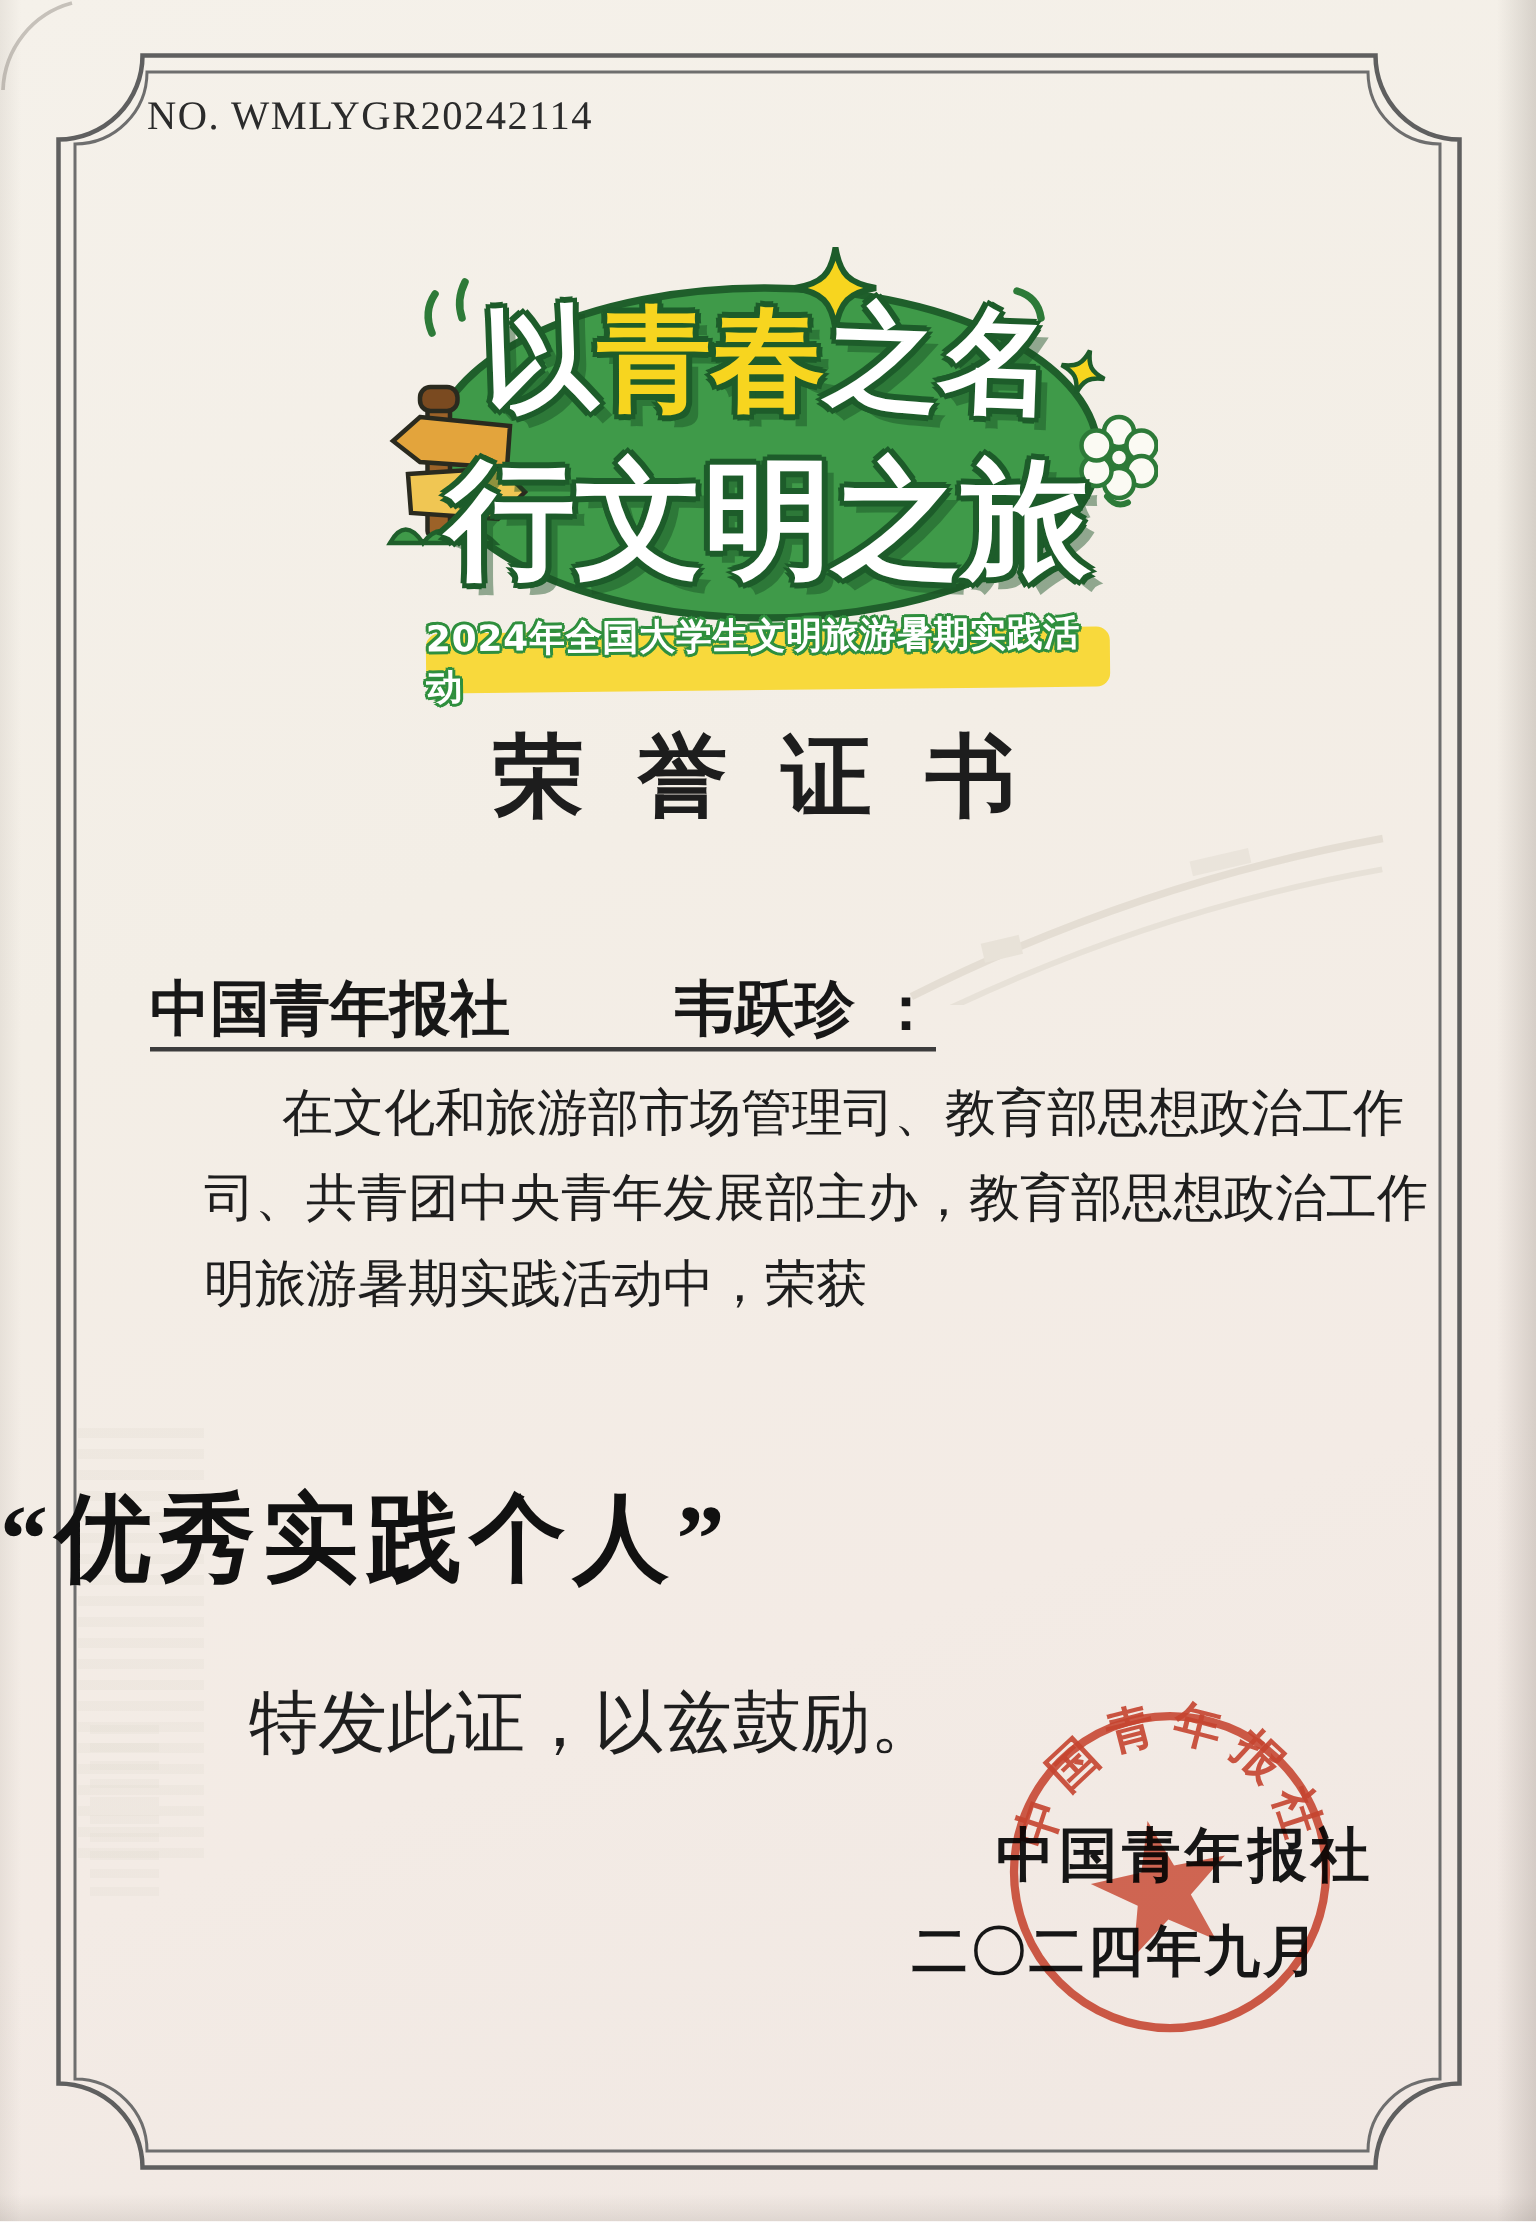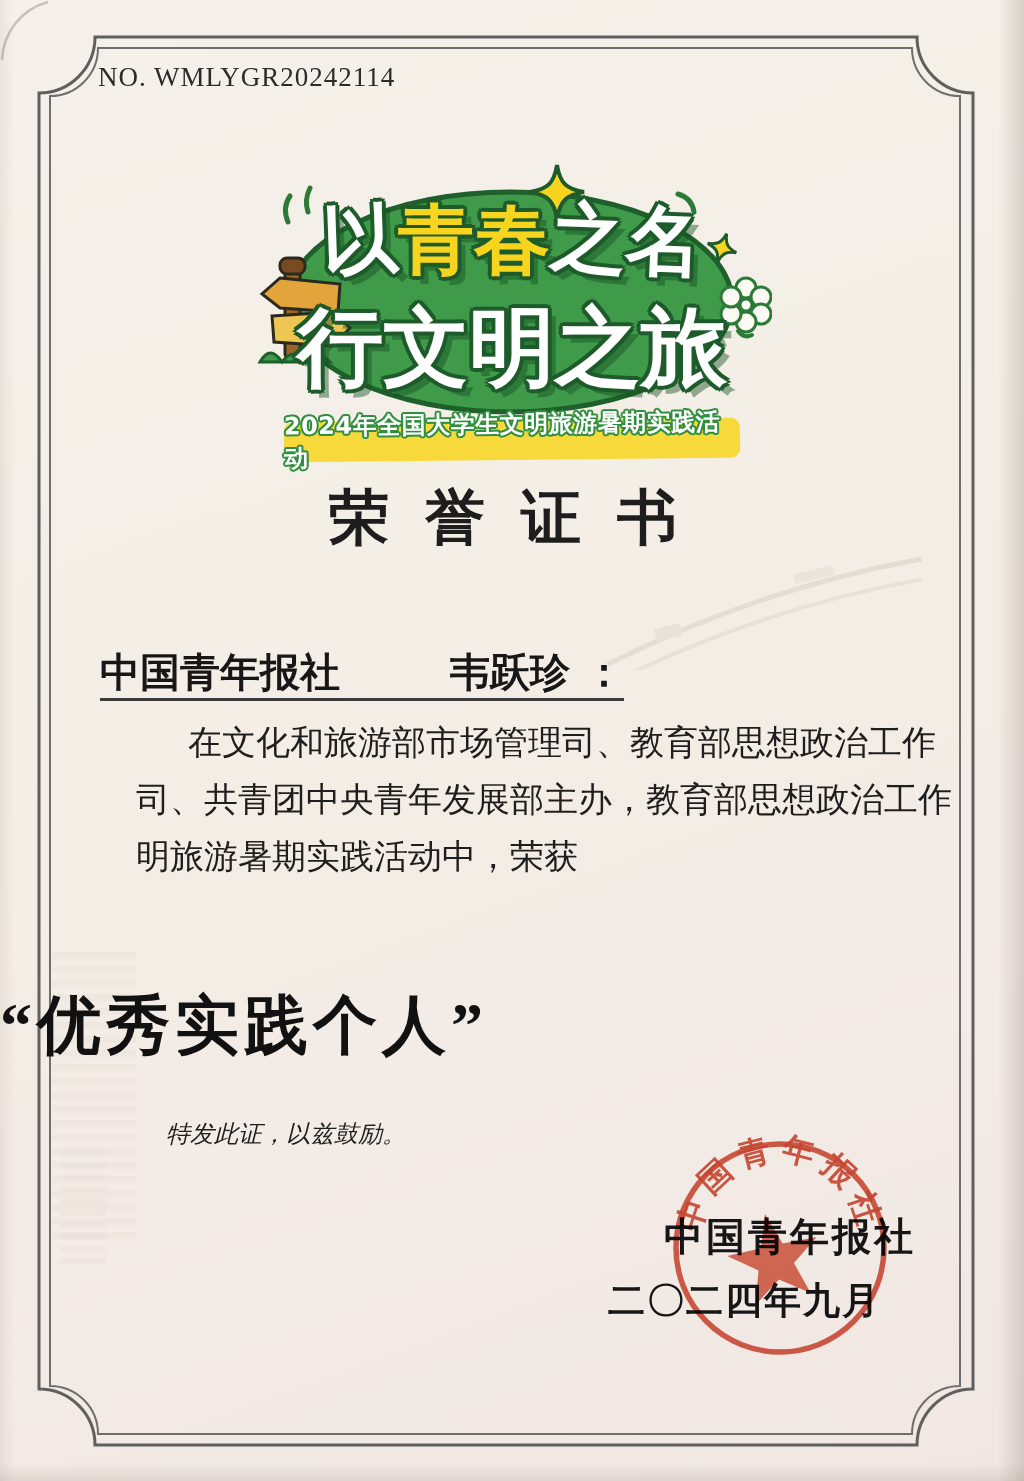--- a/index.html
+++ b/index.html
@@ -42,21 +42,21 @@
     display:flex;align-items:flex-end;font-size:40px;font-weight:700;color:#171717;line-height:1.25;}
   .recipient .org{margin-right:auto;}
   .recipient .colon{margin-left:14px;}
 
   .body-lines{left:88px;top:714px;width:852px;font-size:34px;color:#1e1e1e;line-height:57px;margin-left:48px;}
   .body-lines .ln:first-child{padding-left:52px;}
 
   .award{left:0;top:972px;width:1024px;text-align:left;font-size:64px;font-weight:700;
     color:#111;letter-spacing:5px;margin-top:10px;}
 
-  .closing{left:166px;top:1118px;font-size:24px;color:#1e1e1e;font-style:italic;}
+  .closing{left:166px;top:1118px;font-size:46px;color:#1e1e1e;}
 
   .issuer{left:630px;top:1210px;width:320px;text-align:center;font-size:39px;font-weight:600;
     color:#161616;letter-spacing:3px;}
   .date{left:608px;top:1276px;width:320px;text-align:left;font-size:37px;font-weight:600;
     color:#161616;letter-spacing:2px;}
 
   .seal-svg{left:642px;top:1106px;mix-blend-mode:multiply;opacity:.92;}
 
   
   .wm{pointer-events:none;}

